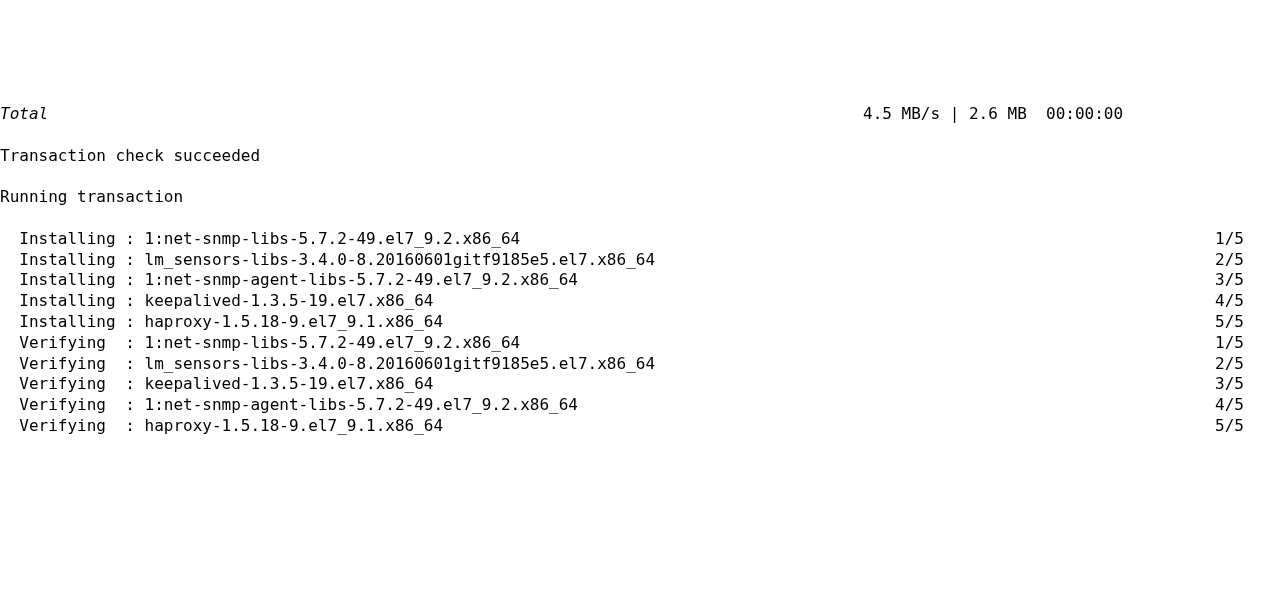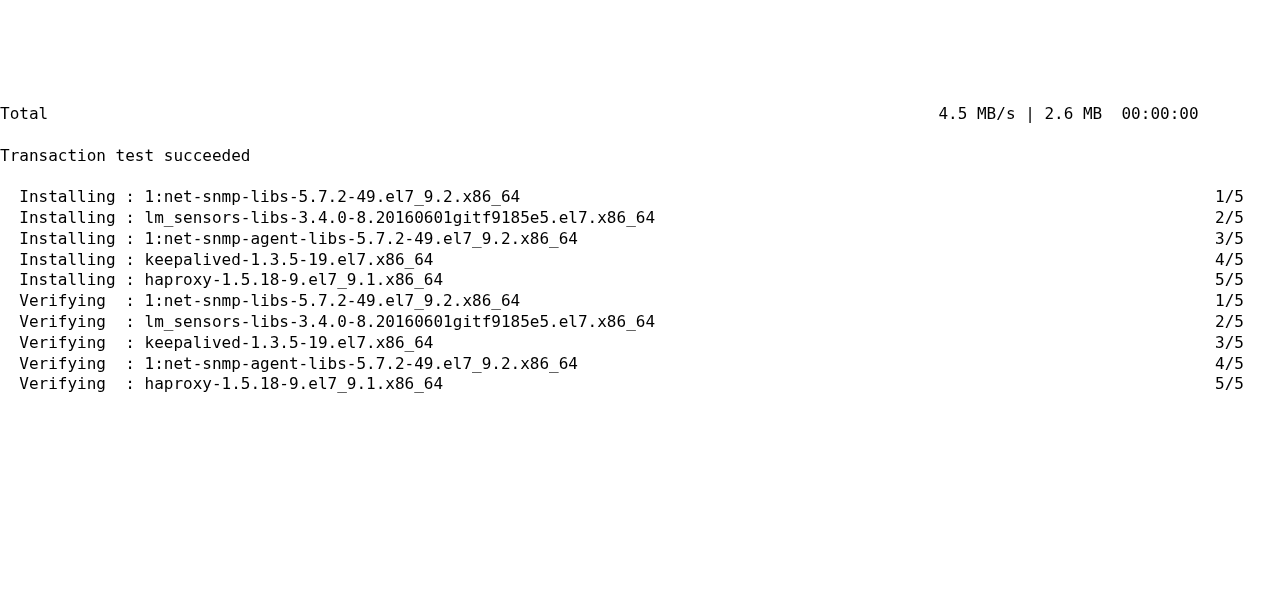--- a/index.html
+++ b/index.html
@@ -26,37 +26,38 @@
     }
     .line-right {
       flex: 0 0 auto;
       text-align: center;
     }
     .total-row {
       display: flex;
     }
     .total-label {
       width: 863px;
+      font-style: italic;
     }
     .total-stats {
       flex: 1;
-      text-align: center;
     }
     .indented {
       padding-left: 2ch;
     }
   </style>
 </head>
 <body>
 <div class="terminal">
 
 
 
 <div class="total-row"><span class="total-label">Total</span><span class="total-stats"><span>4.5 MB/s</span> | <span>2.6 MB</span>  <span>00:00:00</span></span></div>
-<div>Transaction test succeeded</div>
+<div>Transaction check succeeded</div>
+<div>Running transaction</div>
 <div id="actions-container"><div class="line indented"><span class="line-left">Installing : 1:net-snmp-libs-5.7.2-49.el7_9.2.x86_64</span><span class="line-right" style="padding-right: 30px;">1/5</span></div><div class="line indented"><span class="line-left">Installing : lm_sensors-libs-3.4.0-8.20160601gitf9185e5.el7.x86_64</span><span class="line-right" style="padding-right: 30px;">2/5</span></div><div class="line indented"><span class="line-left">Installing : 1:net-snmp-agent-libs-5.7.2-49.el7_9.2.x86_64</span><span class="line-right" style="padding-right: 30px;">3/5</span></div><div class="line indented"><span class="line-left">Installing : keepalived-1.3.5-19.el7.x86_64</span><span class="line-right" style="padding-right: 30px;">4/5</span></div><div class="line indented"><span class="line-left">Installing : haproxy-1.5.18-9.el7_9.1.x86_64</span><span class="line-right" style="padding-right: 30px;">5/5</span></div><div class="line indented"><span class="line-left">Verifying  : 1:net-snmp-libs-5.7.2-49.el7_9.2.x86_64</span><span class="line-right" style="padding-right: 30px;">1/5</span></div><div class="line indented"><span class="line-left">Verifying  : lm_sensors-libs-3.4.0-8.20160601gitf9185e5.el7.x86_64</span><span class="line-right" style="padding-right: 30px;">2/5</span></div><div class="line indented"><span class="line-left">Verifying  : keepalived-1.3.5-19.el7.x86_64</span><span class="line-right" style="padding-right: 30px;">3/5</span></div><div class="line indented"><span class="line-left">Verifying  : 1:net-snmp-agent-libs-5.7.2-49.el7_9.2.x86_64</span><span class="line-right" style="padding-right: 30px;">4/5</span></div><div class="line indented"><span class="line-left">Verifying  : haproxy-1.5.18-9.el7_9.1.x86_64</span><span class="line-right" style="padding-right: 30px;">5/5</span></div></div>
 <div>&nbsp;</div>
 
 
 
 
 
 
 
 </div>

